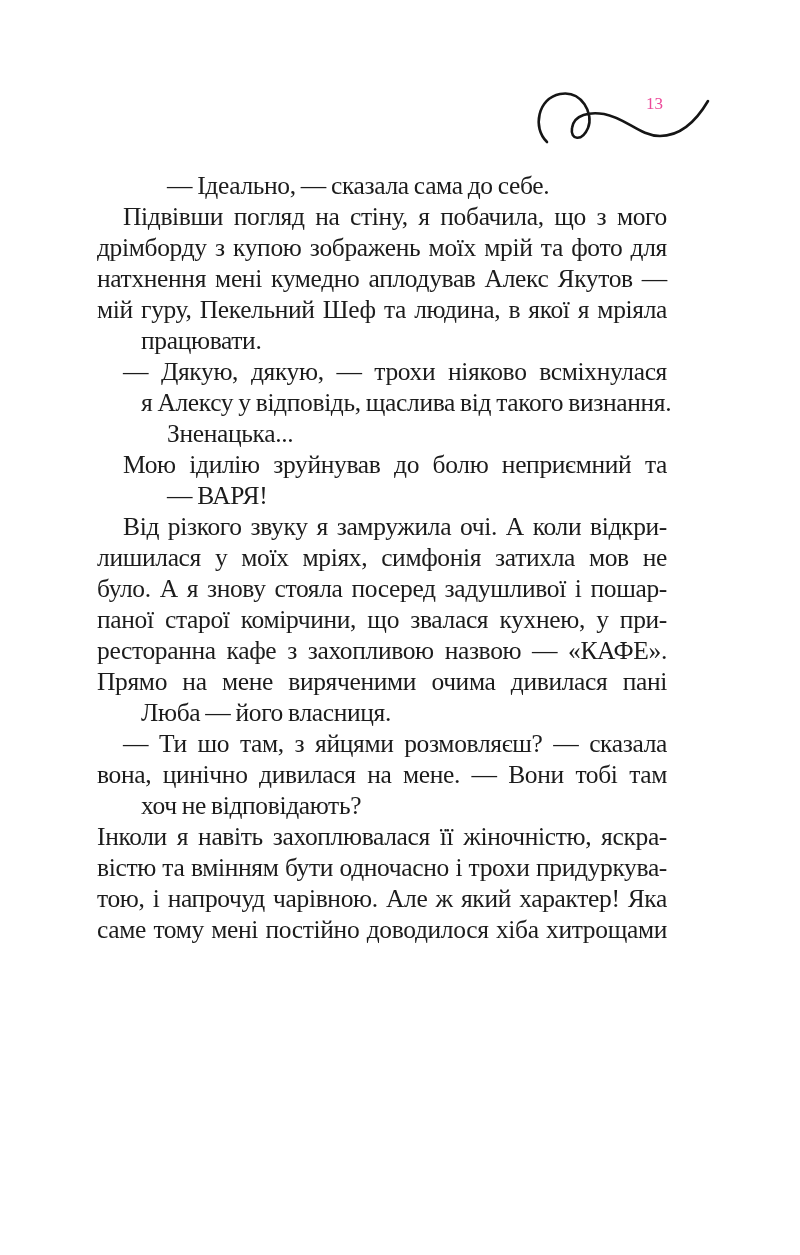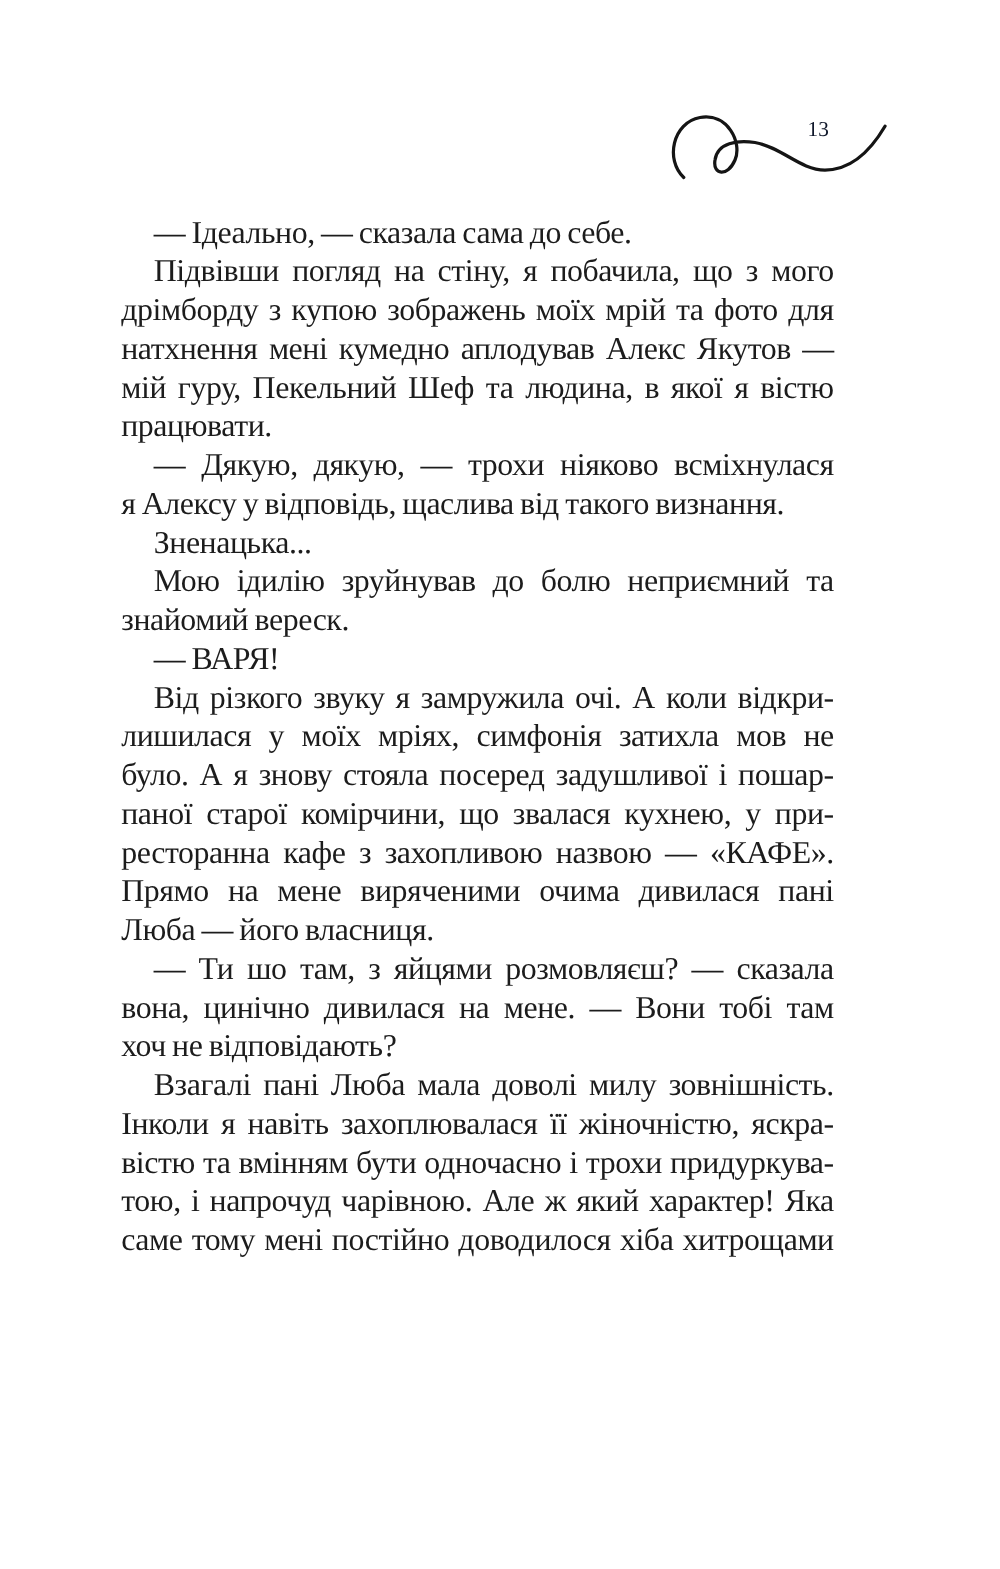--- a/index.html
+++ b/index.html
@@ -11,70 +11,68 @@
       font-family: "Liberation Serif", "DejaVu Serif", serif;
       color: #1c1c1c;
     }
     .ornament {
       position: absolute; left: 530px; top: 80px;
       width: 190px; height: 70px;
     }
     .page-number {
       position: absolute; left: 646px; top: 94px;
       font-size: 17px; line-height: 20px;
-      color: #0f172a;
+      color: #ec4899;
     }
     .text-block {
       position: absolute; left: 97px; top: 170px;
       width: 570px;
     }
     .line {
       height: 31px; line-height: 31px;
       font-size: 25.5px;
       white-space: nowrap;
       text-align: justify;
       text-align-last: justify;
       letter-spacing: -0.35px;
       word-spacing: -1px;
     }
     .line.indent { padding-left: 26px; }
-    .line.last { text-align-last: left; }
+    .line.last { text-align-last: left; margin-left: 44px; }
   </style>
 </head>
 <body>
 
 <div class="page">
 
   <svg class="ornament" viewBox="0 0 190 70" xmlns="http://www.w3.org/2000/svg">
     <path d="M17 62 C 2 48, 8 18, 30 14 C 52 10, 64 34, 58 48 C 52 62, 40 60, 42 48 C 44 34, 60 32, 74 34 C 96 38, 110 56, 130 56 C 152 56, 168 38, 178 21" fill="none" stroke="#151515" stroke-width="2.6" stroke-linecap="round"></path>
   </svg>
   <div class="page-number">13</div>
 
   <div class="text-block">
     <div class="line indent last">— Ідеально, — сказала сама до себе.</div>
     <div class="line indent">Підвівши погляд на стіну, я побачила, що з мого</div>
     <div class="line">дрімборду з купою зображень моїх мрій та фото для</div>
     <div class="line">натхнення мені кумедно аплодував Алекс Якутов —</div>
-    <div class="line">мій гуру, Пекельний Шеф та людина, в якої я вістю</div>
+    <div class="line">мій гуру, Пекельний Шеф та людина, в якої я мріяла</div>
     <div class="line last">працювати.</div>
     <div class="line indent">— Дякую, дякую, — трохи ніяково всміхнулася</div>
     <div class="line last">я Алексу у відповідь, щаслива від такого визнання.</div>
     <div class="line indent last">Зненацька...</div>
     <div class="line indent">Мою ідилію зруйнував до болю неприємний та</div>
-    <div class="line last">знайомий вереск.</div>
     <div class="line indent last">— ВАРЯ!</div>
     <div class="line indent">Від різкого звуку я замружила очі. А коли відкри-</div>
     <div class="line">лишилася у моїх мріях, симфонія затихла мов не</div>
     <div class="line">було. А я знову стояла посеред задушливої і пошар-</div>
     <div class="line">паної старої комірчини, що звалася кухнею, у при-</div>
     <div class="line">ресторанна кафе з захопливою назвою — «КАФЕ».</div>
     <div class="line">Прямо на мене виряченими очима дивилася пані</div>
     <div class="line last">Люба — його власниця.</div>
     <div class="line indent">— Ти шо там, з яйцями розмовляєш? — сказала</div>
     <div class="line">вона, цинічно дивилася на мене. — Вони тобі там</div>
     <div class="line last">хоч не відповідають?</div>
-    <div class="line indent">Взагалі пані Люба мала доволі милу зовнішність.</div>
     <div class="line">Інколи я навіть захоплювалася її жіночністю, яскра-</div>
     <div class="line">вістю та вмінням бути одночасно і трохи придуркува-</div>
     <div class="line">тою, і напрочуд чарівною. Але ж який характер! Яка</div>
     <div class="line">саме тому мені постійно доводилося хіба хитрощами</div>
   </div>
 </div>
 
 </body></html>

